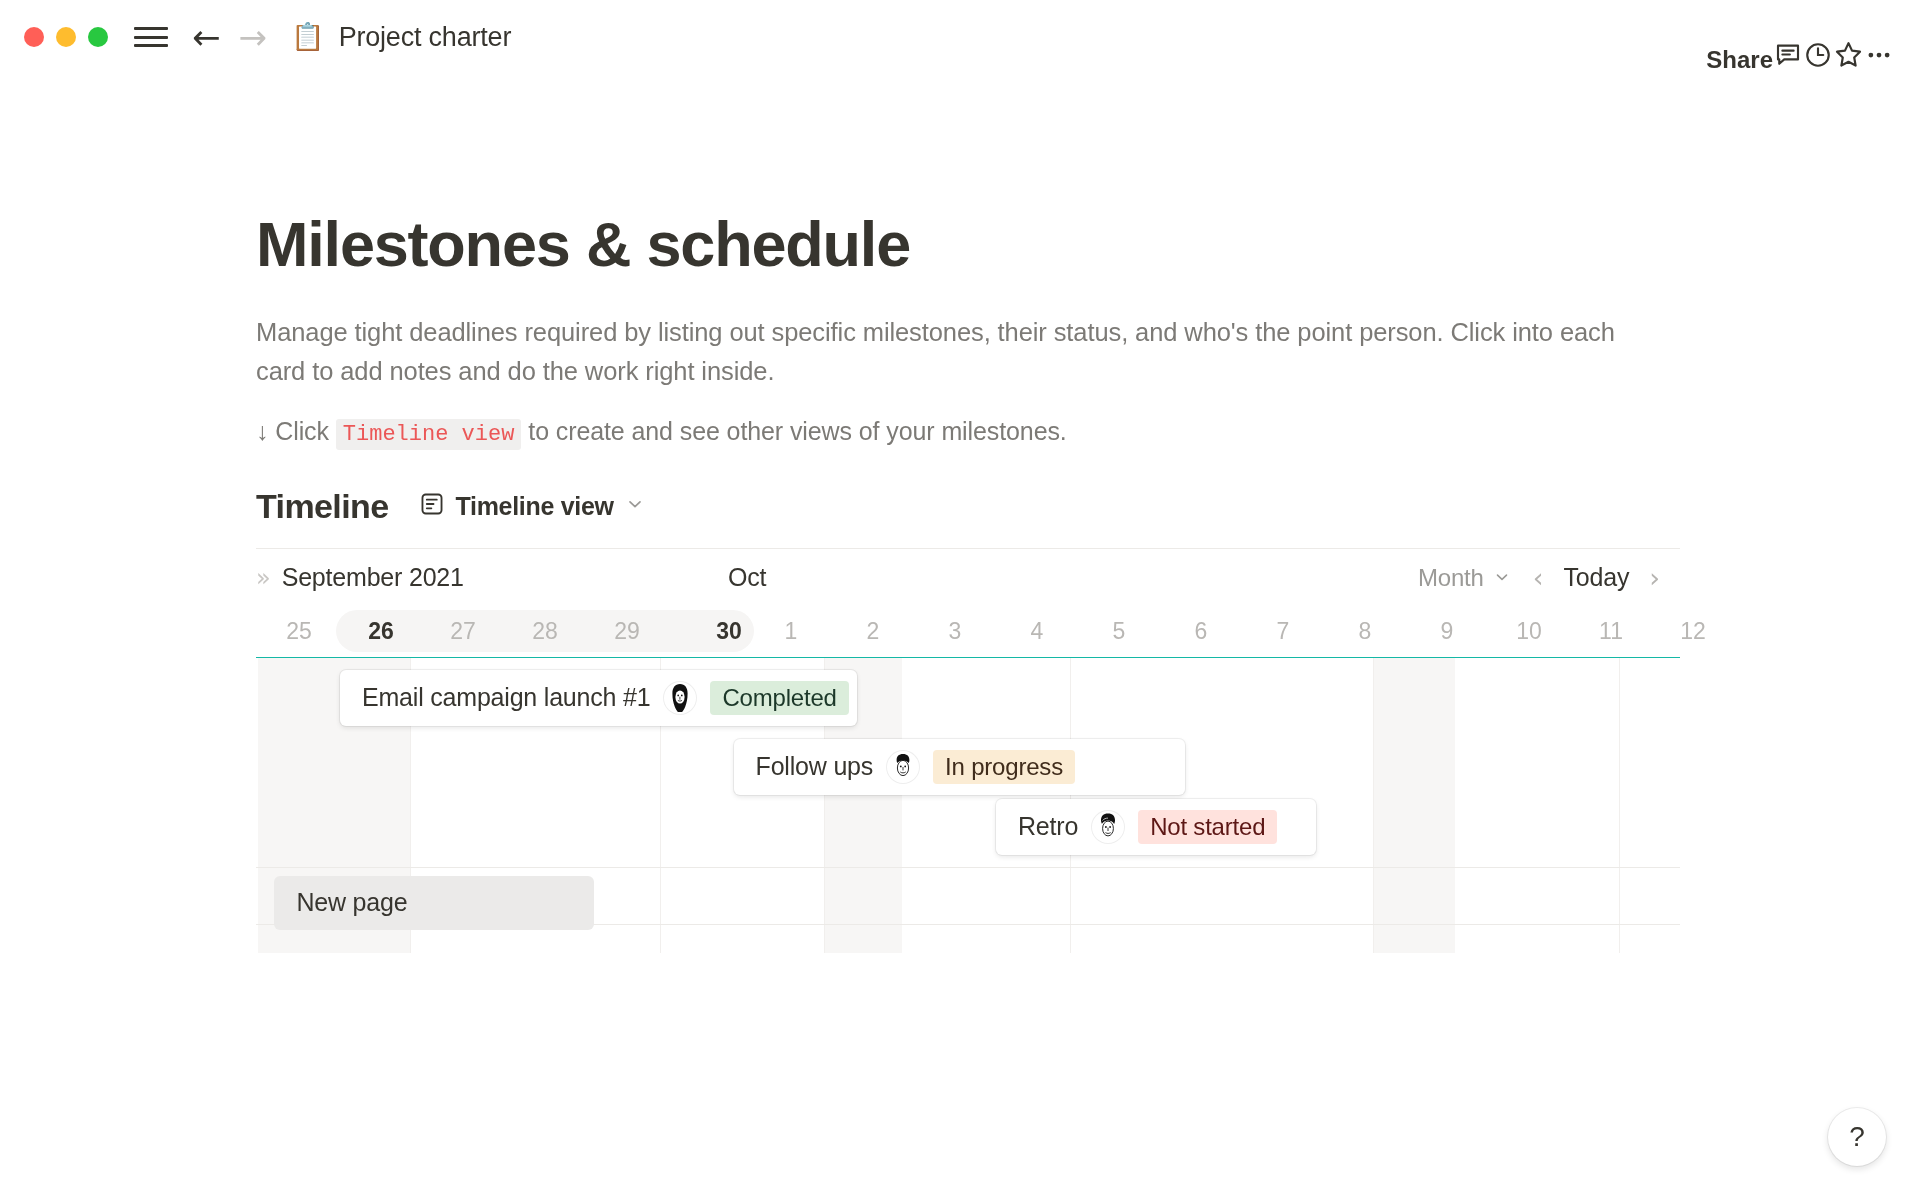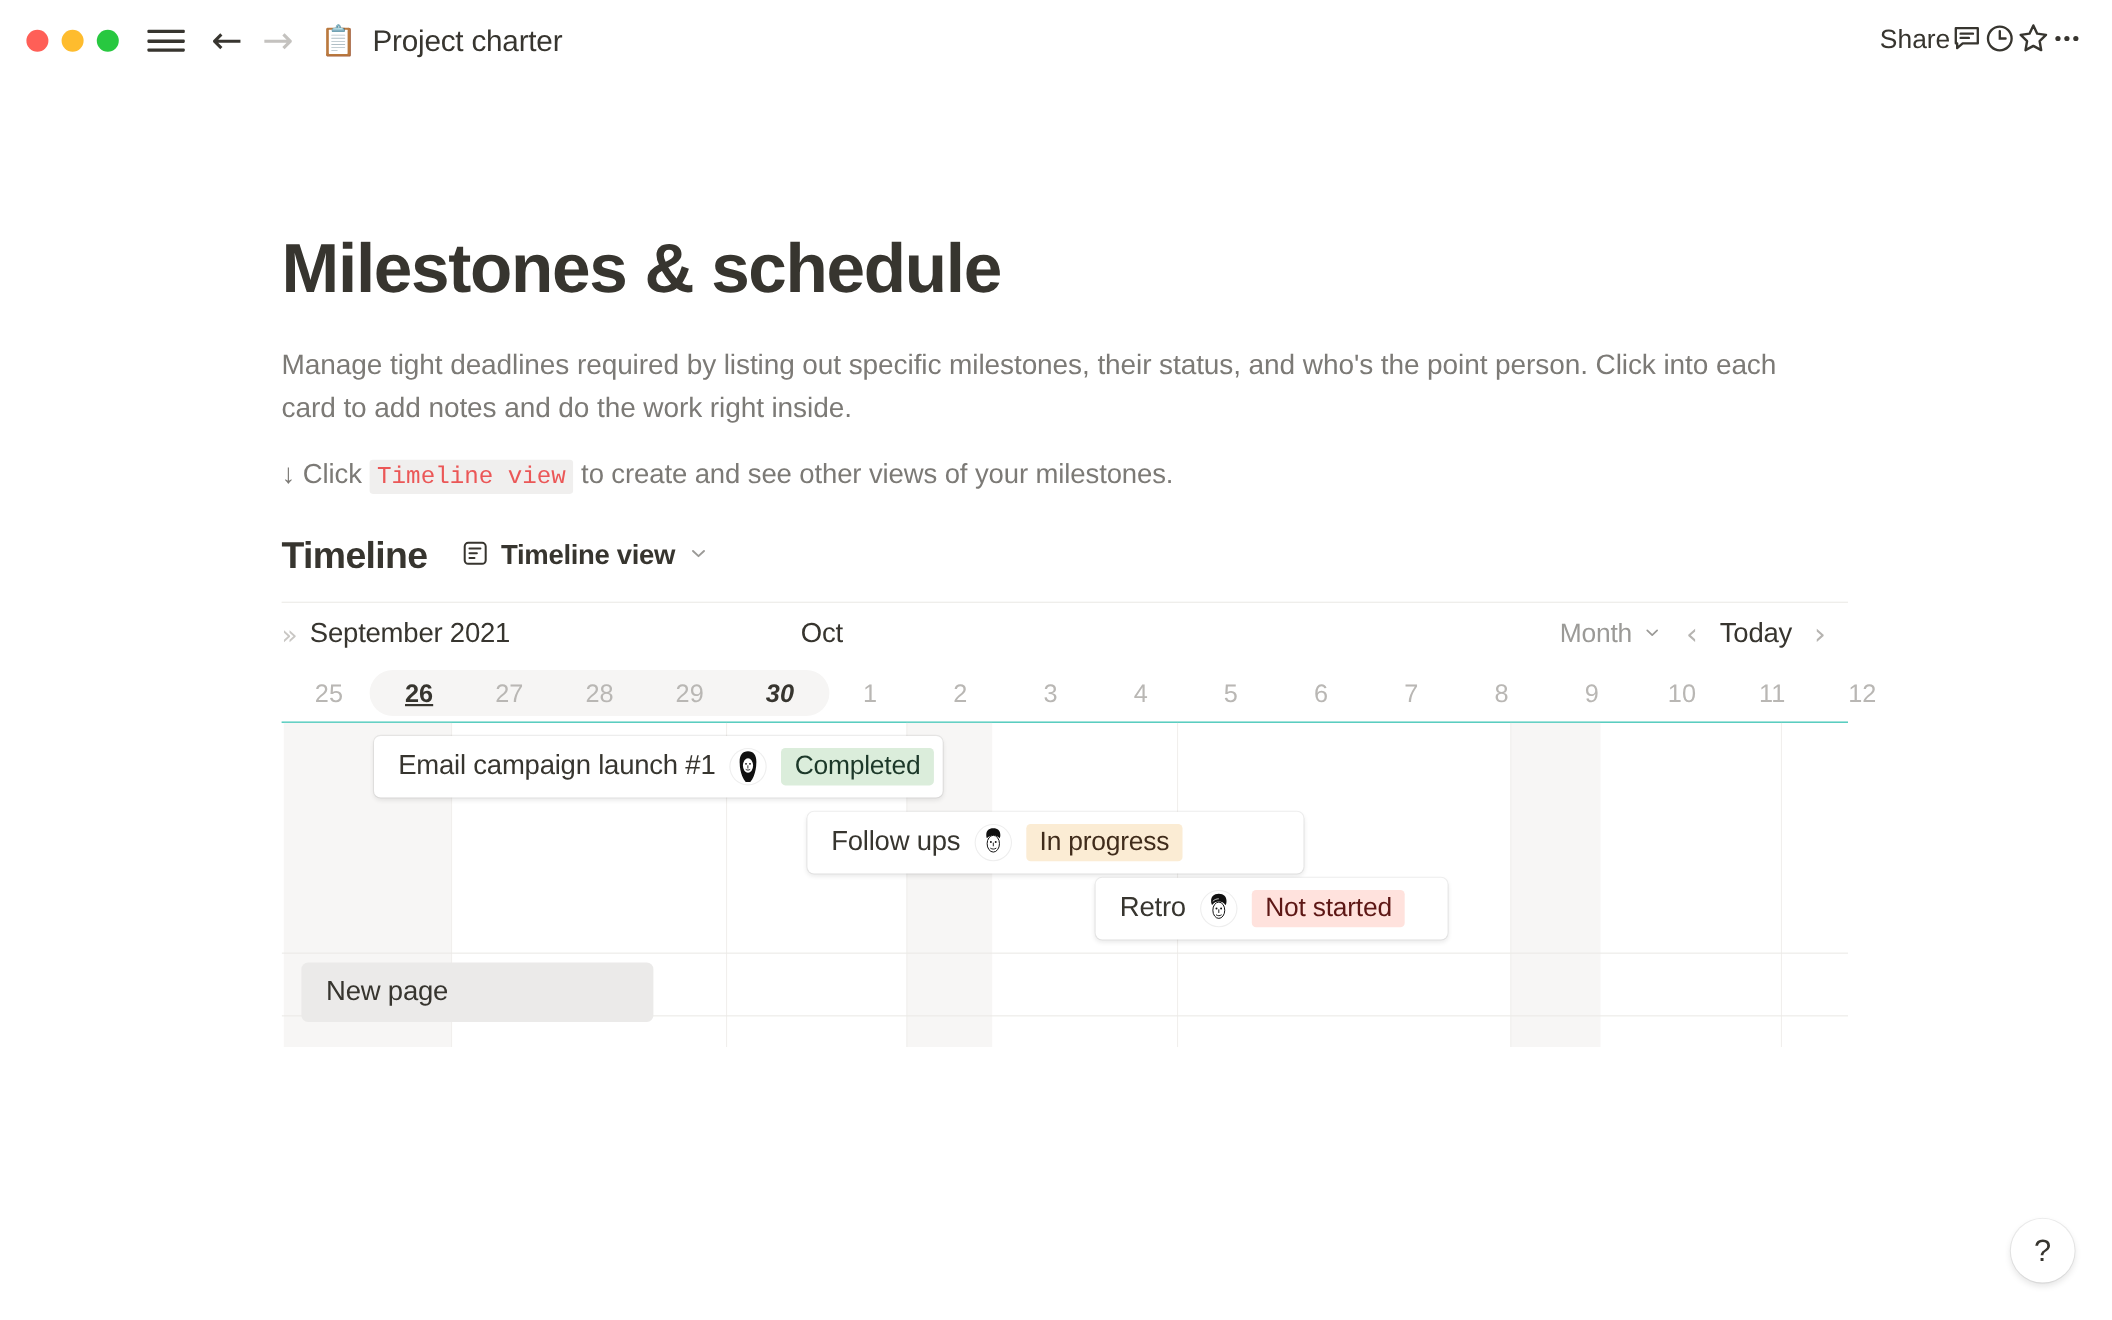--- a/index.html
+++ b/index.html
@@ -56,21 +56,22 @@
     color: #37352f;
     letter-spacing: -0.2px;
   }
 
   .tb-right {
     position: absolute;
     right: 26px;
     top: 0;
     height: 74px;
     display: flex;
-    align-items: center;
+    align-items: flex-end;
+    font-weight: bold;
   }
   .share-btn {
     font-size: 24px;
     color: #37352f;
     cursor: pointer;
   }
   .ticon { cursor: pointer; display: block; }
 
   
   .page {
@@ -413,25 +414,25 @@
         </span>
         <span class="navbtn">‹</span>
         <span class="today-btn">Today</span>
         <span class="navbtn">›</span>
       </div>
     </div>
 
     <div class="days-row" id="days-row">
         <div class="week-pill" style="left: 80px; width: 418px;"></div>
         <div class="day-cell" style="left: 2px; text-align: center;">25</div>
-        <div class="day-cell bold" style="left: 84px; text-decoration: underline;">26</div>
+        <div class="day-cell bold" style="left: 84px;">26</div>
         <div class="day-cell" style="left: 166px;">27</div>
         <div class="day-cell" style="left: 248px;">28</div>
         <div class="day-cell" style="left: 330px;">29</div>
-        <div class="day-cell bold" style="left: 412px; font-style: italic;">30</div>
+        <div class="day-cell bold" style="left: 432px;">30</div>
         <div class="day-cell" style="left: 494px;">1</div>
         <div class="day-cell" style="left: 576px;">2</div>
         <div class="day-cell" style="left: 658px;">3</div>
         <div class="day-cell" style="left: 740px;">4</div>
         <div class="day-cell" style="left: 822px;">5</div>
         <div class="day-cell" style="left: 904px;">6</div>
         <div class="day-cell" style="left: 986px;">7</div>
         <div class="day-cell" style="left: 1068px;">8</div>
         <div class="day-cell" style="left: 1150px;">9</div>
         <div class="day-cell" style="left: 1232px;">10</div>

